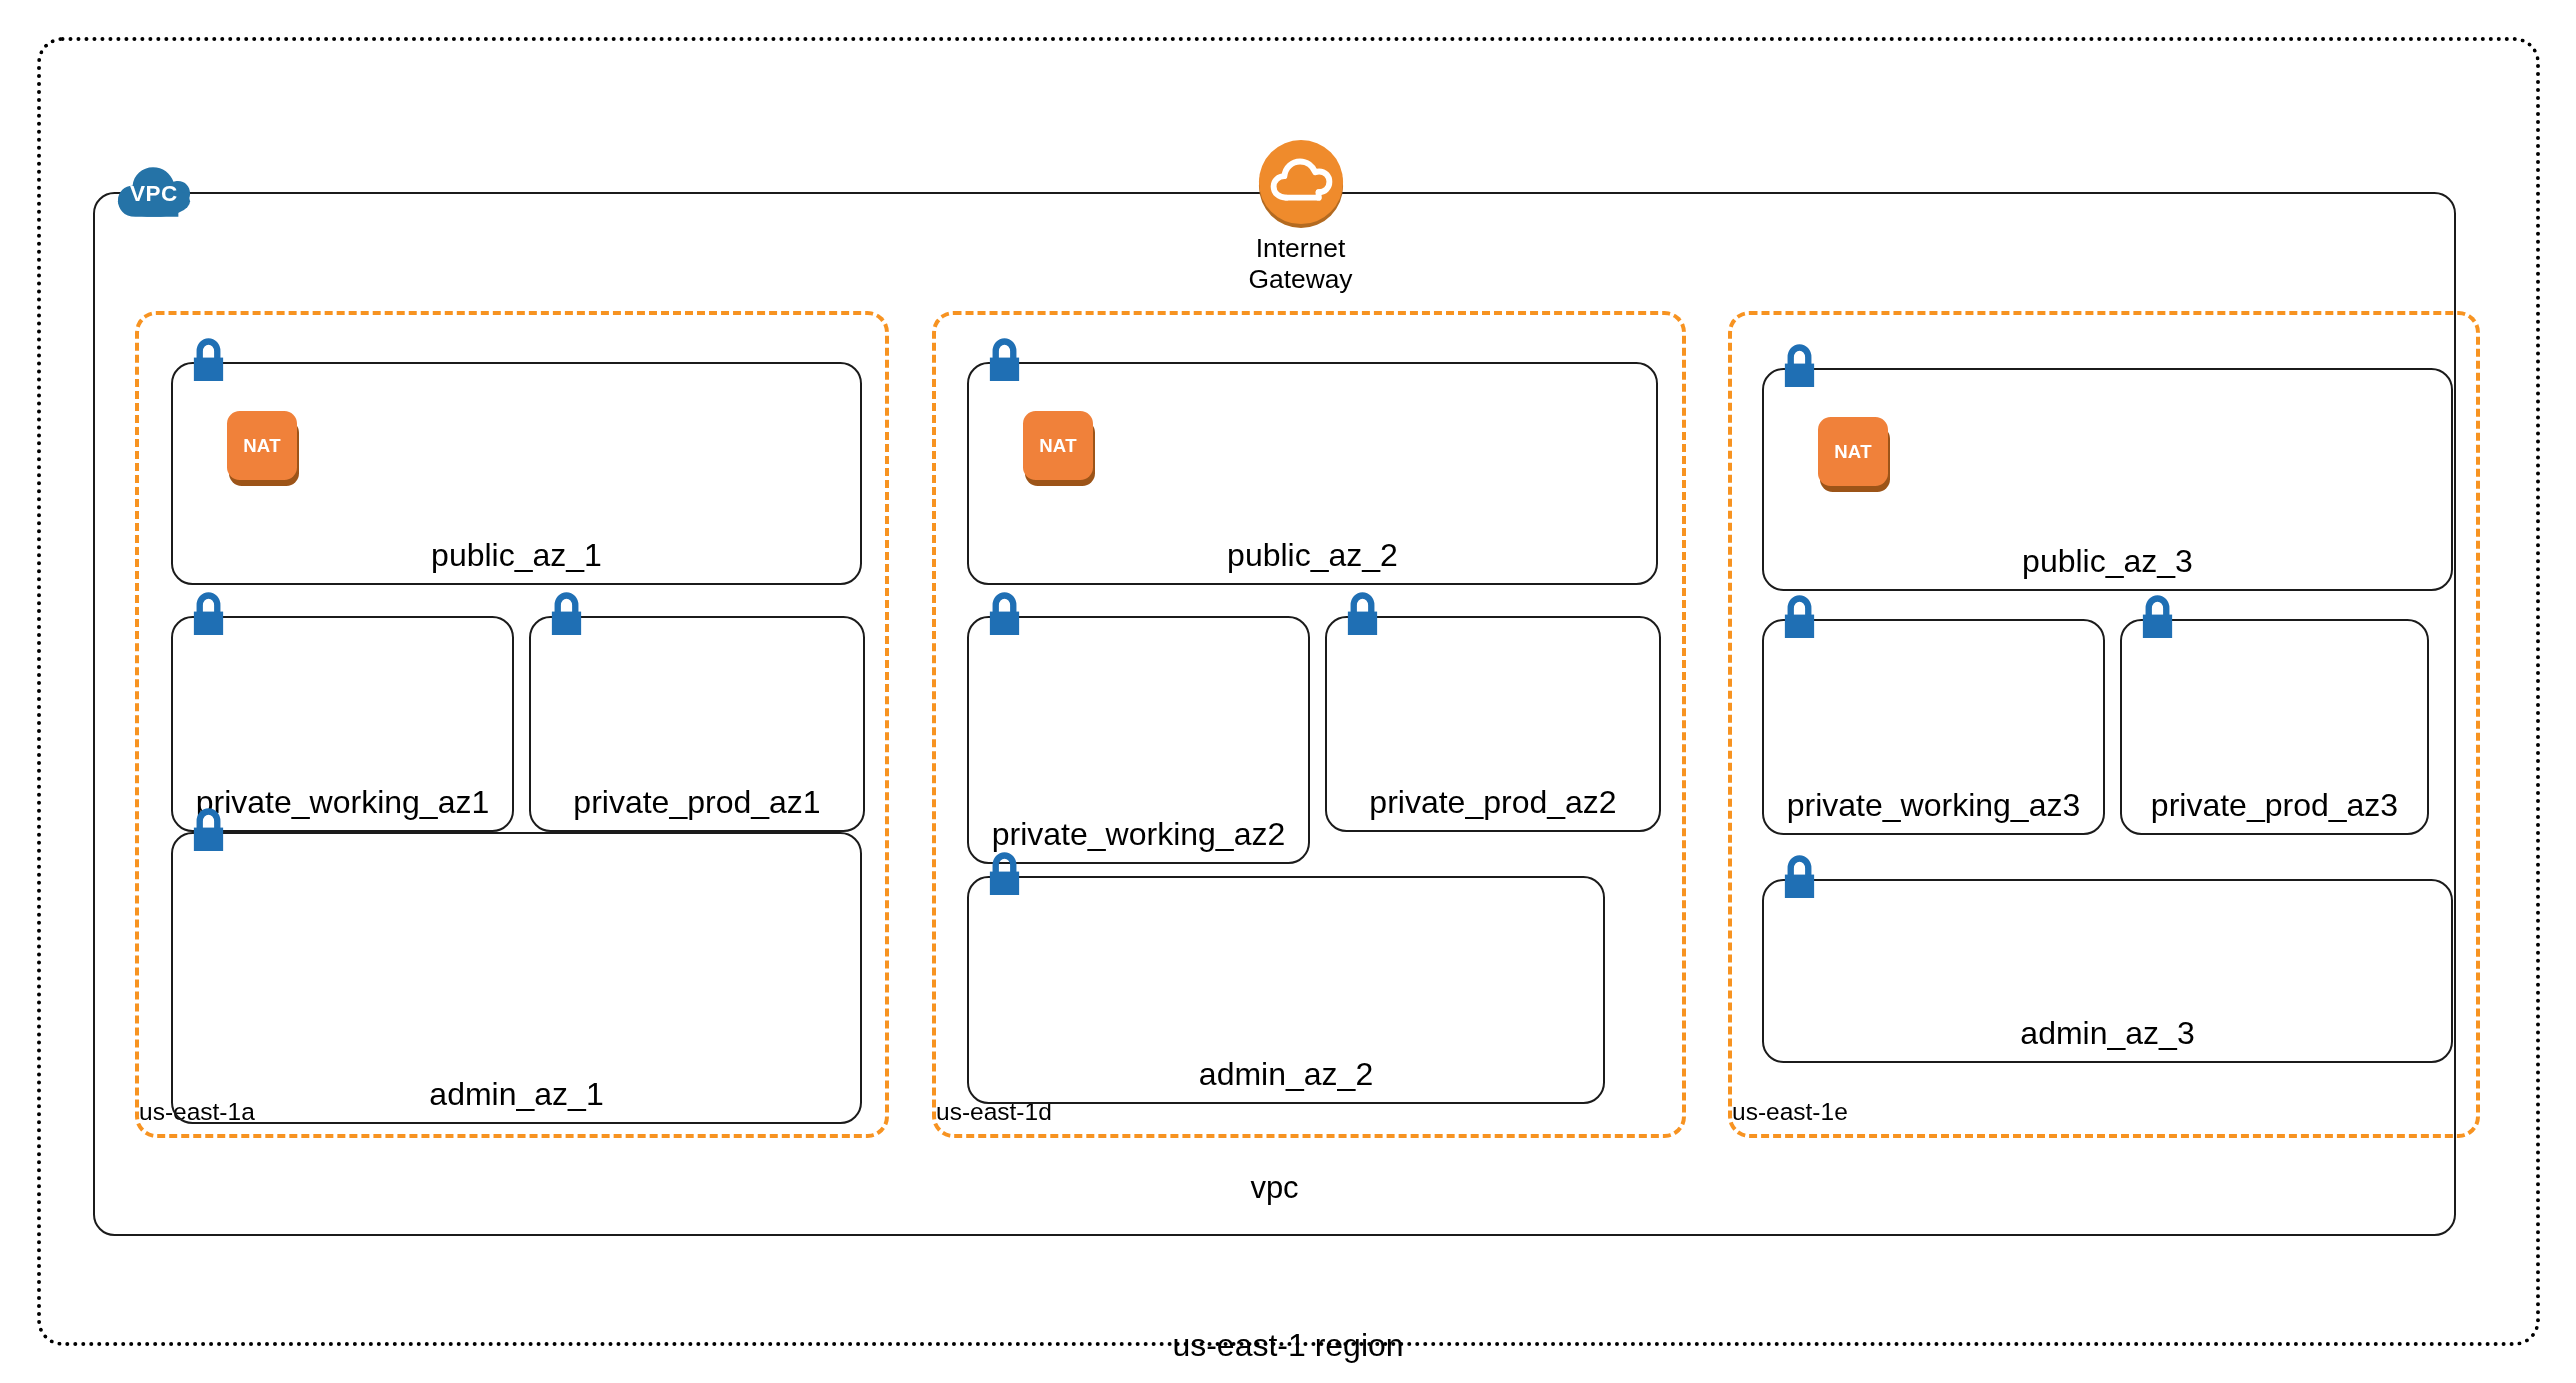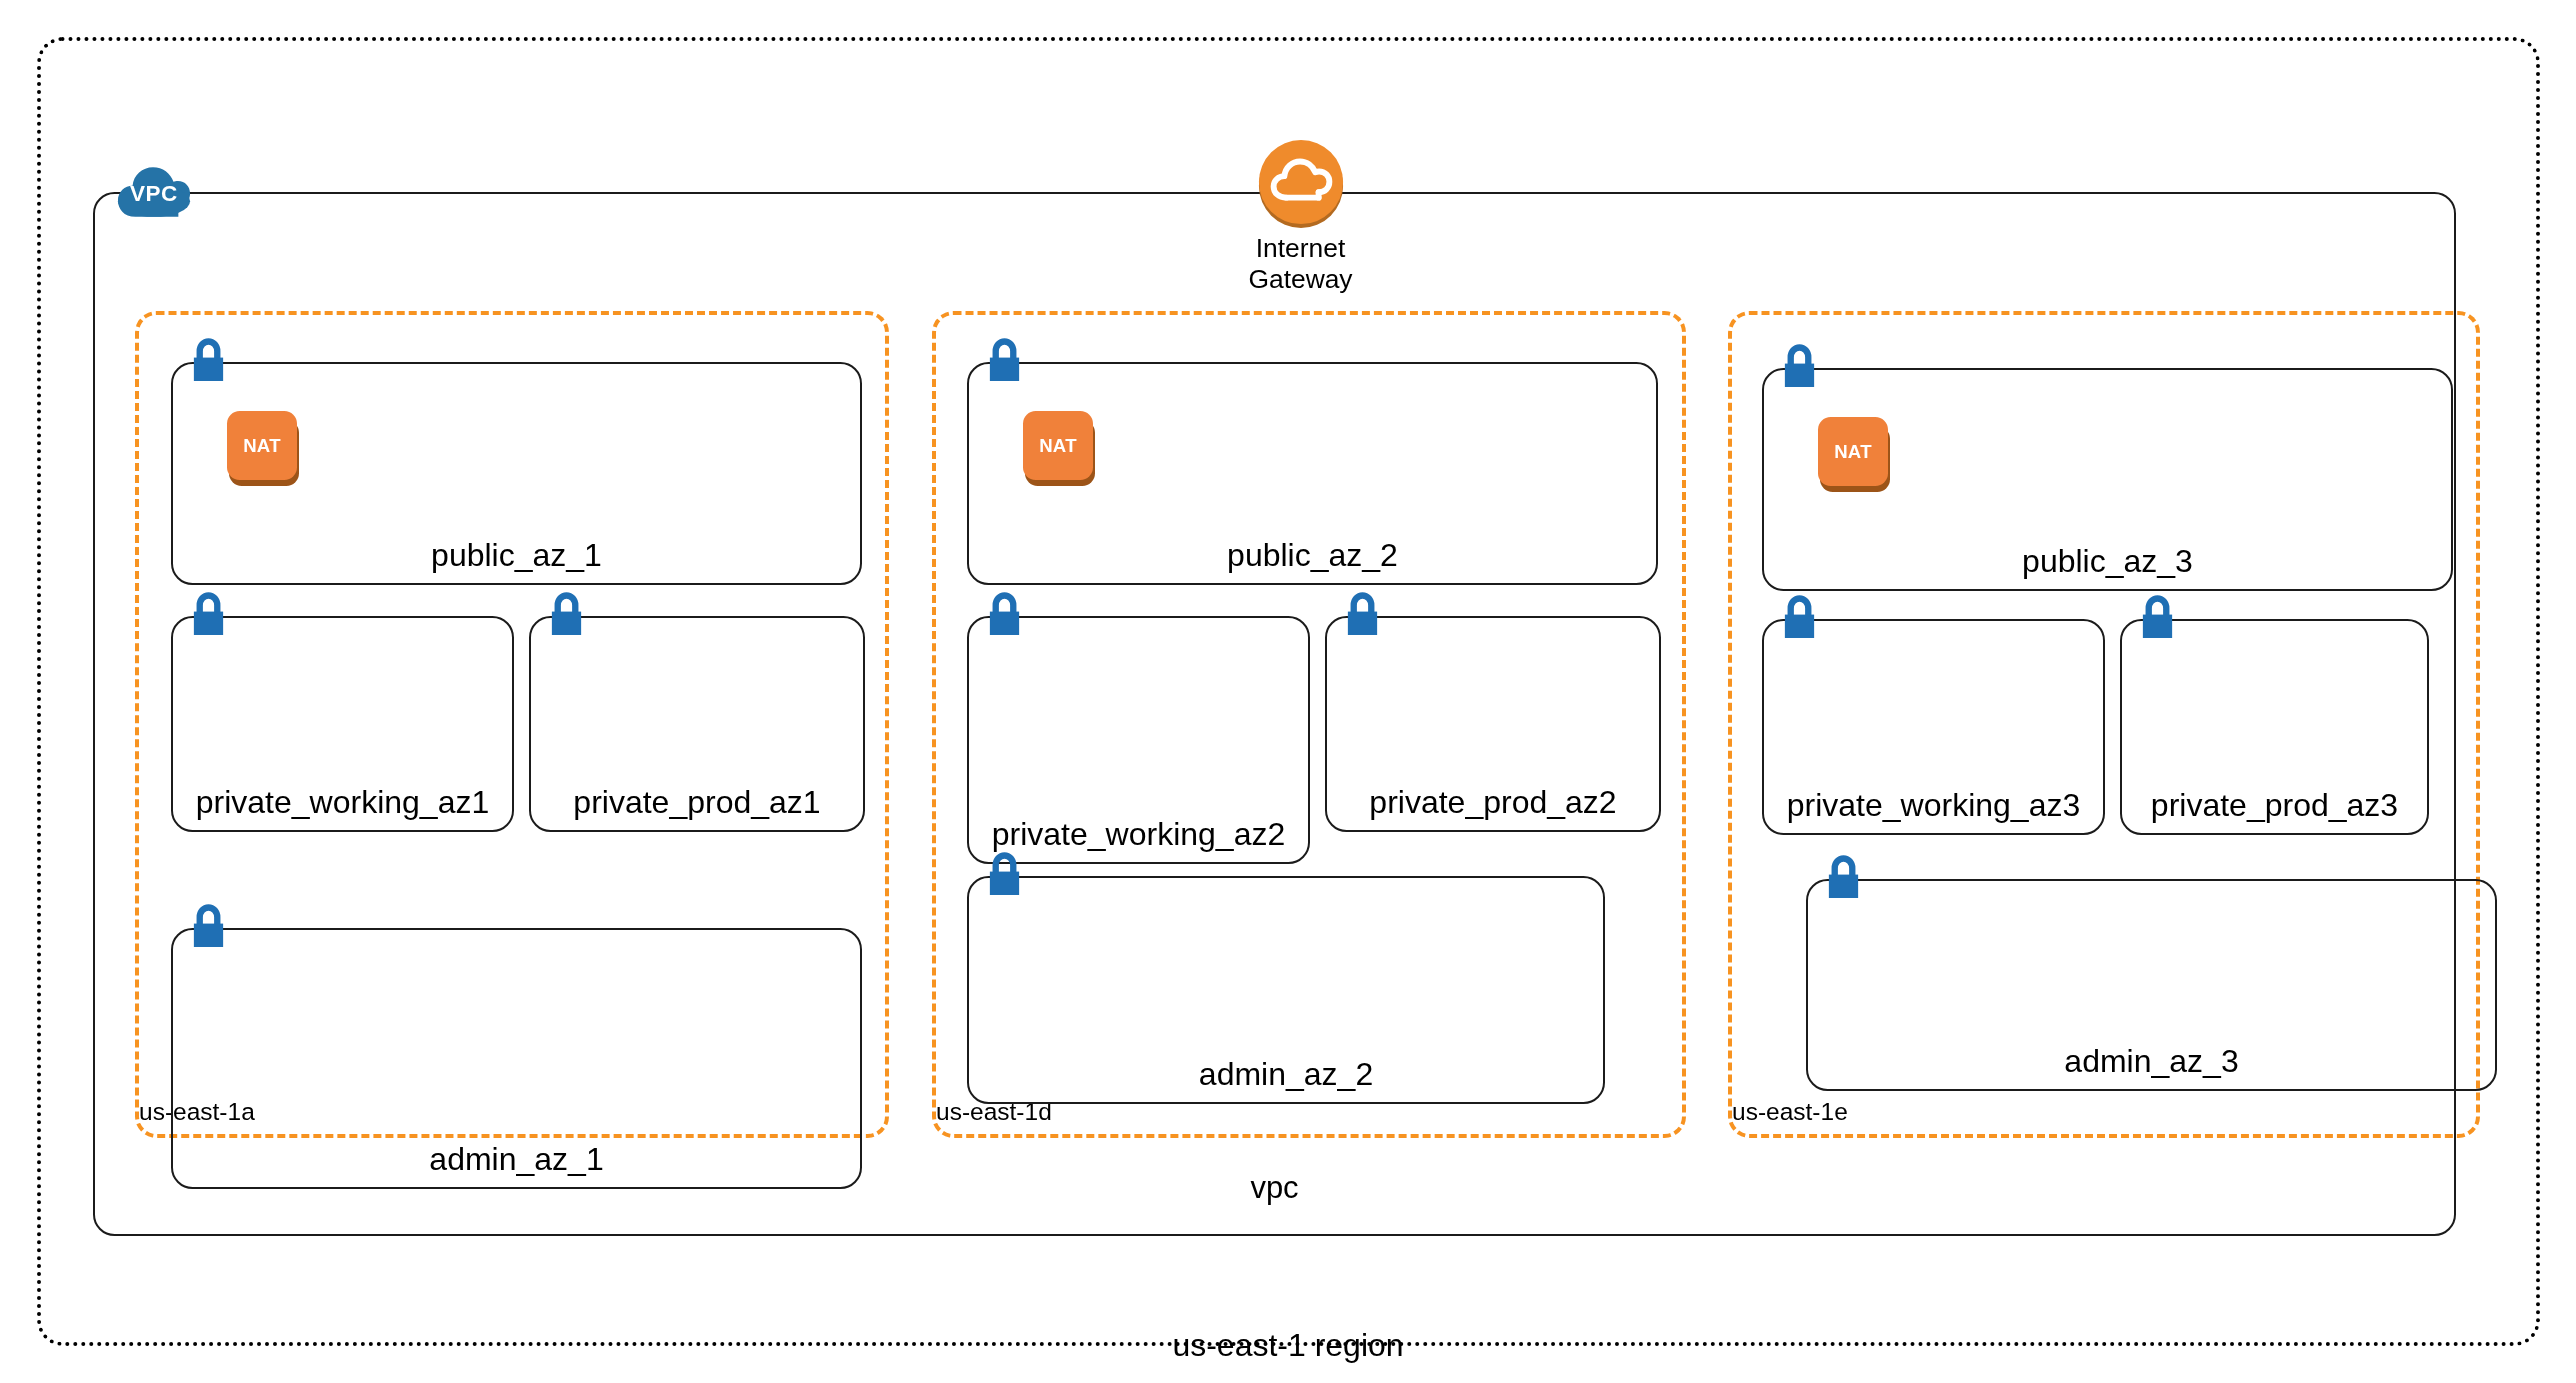--- a/index.html
+++ b/index.html
@@ -256,21 +256,21 @@
   <div class="subnet" style="left:529px; top:616px; width:336px; height:216px;">
     <div class="lock">
       <svg width="39" height="46" viewBox="0 0 40 47" xmlns="http://www.w3.org/2000/svg">
         <path d="M11 21 L11 13.5 C11 7.7 15 3.5 20 3.5 C25 3.5 29 7.7 29 13.5 L29 21" fill="none" stroke="#1f6fb4" stroke-width="6.5"></path>
         <rect x="5" y="20" width="30" height="24" fill="#1f6fb4"></rect>
       </svg>
     </div>
     <div class="subnet-label">private_prod_az1</div>
   </div>
 
-  <div class="subnet" style="left:171px; top:928px; width:691px; height:261px;">
+  <div class="subnet" style="left:171px; top:832px; width:691px; height:292px;">
     <div class="lock">
       <svg width="39" height="46" viewBox="0 0 40 47" xmlns="http://www.w3.org/2000/svg">
         <path d="M11 21 L11 13.5 C11 7.7 15 3.5 20 3.5 C25 3.5 29 7.7 29 13.5 L29 21" fill="none" stroke="#1f6fb4" stroke-width="6.5"></path>
         <rect x="5" y="20" width="30" height="24" fill="#1f6fb4"></rect>
       </svg>
     </div>
     <div class="subnet-label">admin_az_1</div>
   </div>
 
   <div class="az" style="left:932px; top:311px; width:754px; height:827px;">
@@ -352,21 +352,21 @@
   <div class="subnet" style="left:2120px; top:619px; width:309px; height:216px;">
     <div class="lock">
       <svg width="39" height="46" viewBox="0 0 40 47" xmlns="http://www.w3.org/2000/svg">
         <path d="M11 21 L11 13.5 C11 7.7 15 3.5 20 3.5 C25 3.5 29 7.7 29 13.5 L29 21" fill="none" stroke="#1f6fb4" stroke-width="6.5"></path>
         <rect x="5" y="20" width="30" height="24" fill="#1f6fb4"></rect>
       </svg>
     </div>
     <div class="subnet-label">private_prod_az3</div>
   </div>
 
-  <div class="subnet" style="left:1806px; top:879px; width:691px; height:212px;padding-left:42px;">
+  <div class="subnet" style="left:1762px; top:879px; width:691px; height:184px;padding-left:42px;">
     <div class="lock">
       <svg width="39" height="46" viewBox="0 0 40 47" xmlns="http://www.w3.org/2000/svg">
         <path d="M11 21 L11 13.5 C11 7.7 15 3.5 20 3.5 C25 3.5 29 7.7 29 13.5 L29 21" fill="none" stroke="#1f6fb4" stroke-width="6.5"></path>
         <rect x="5" y="20" width="30" height="24" fill="#1f6fb4"></rect>
       </svg>
     </div>
     <div class="subnet-label">admin_az_3</div>
   </div>
 
 </div>

